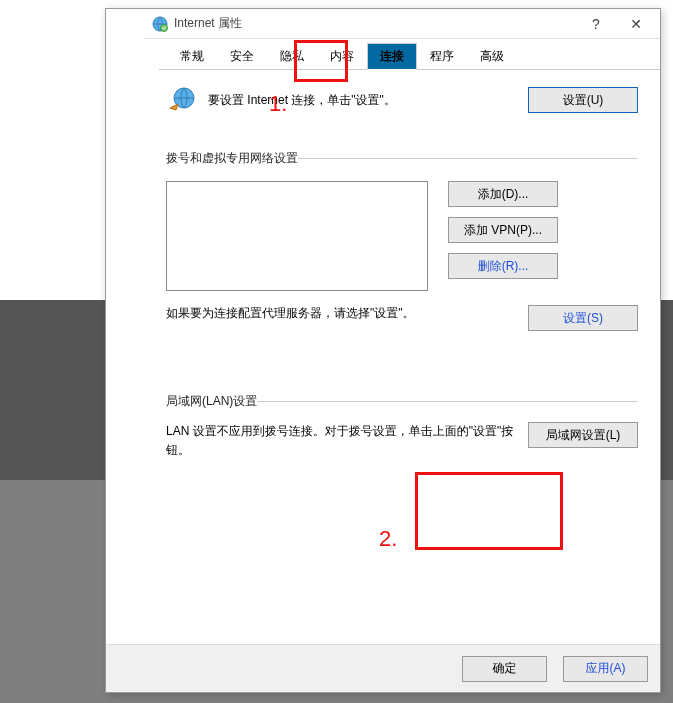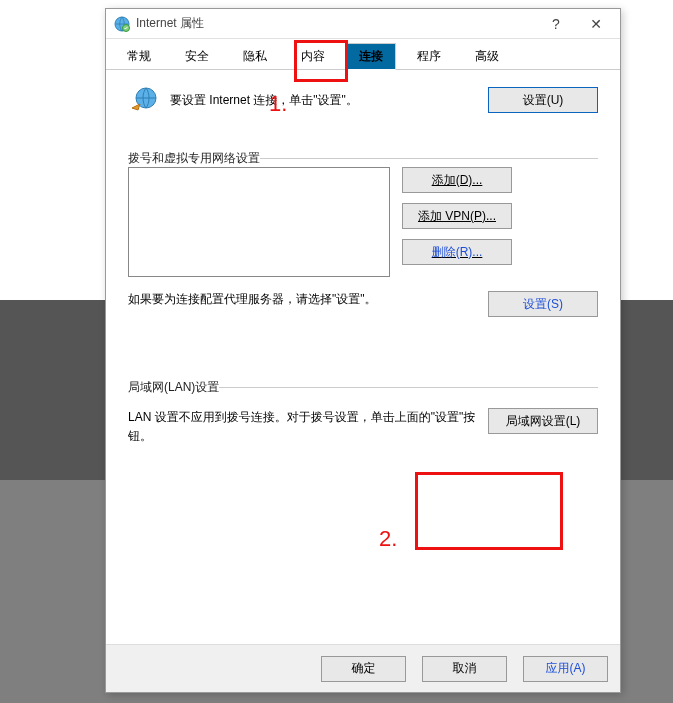--- a/index.html
+++ b/index.html
@@ -14,25 +14,26 @@
     }
     
     .bg-top { position: absolute; top: 0; left: 0; width: 100%; height: 300px; background: #fff; }
     .bg-mid { position: absolute; top: 300px; left: 0; width: 100%; height: 180px; background: #555; }
     .bg-bot { position: absolute; top: 480px; left: 0; width: 100%; height: 250px; background: #7f7f7f; }
 
     .dialog {
       position: absolute;
       left: 105px;
       top: 8px;
-      width: 516px;
+      width: 556px;
       height: 685px;
       background: #fff;
       border: 1px solid #999;
       box-shadow: 2px 2px 8px rgba(0,0,0,0.2);
+      padding-left: 38px;
     }
     .titlebar {
       height: 30px;
       display: flex;
       align-items: center;
       padding: 0 4px 0 8px;
       border-bottom: 1px solid #e0e0e0;
     }
     .title-icon {
       width: 16px; height: 16px;
@@ -45,21 +46,22 @@
       width: 40px; height: 28px;
       display: flex; align-items: center; justify-content: center;
       color: #444;
       font-size: 14px;
     }
 
     .tabs {
       display: flex;
       padding: 4px 8px 0 8px;
       border-bottom: 1px solid #ccc;
-      gap: 8px;
+      gap: 0;
+      margin-left: 15px;
     }
     .tab {
       padding: 4px 12px;
       border: 1px solid transparent;
       border-bottom: none;
       position: relative;
       cursor: default;
     }
     .tab.active {
       border-color: #ccc;
@@ -109,23 +111,22 @@
       display: flex;
       align-items: center;
       color: #222;
     }
     .section-title .line {
       flex: 1; height: 1px; background: #ccc;
     }
 
     .dial-area {
       display: flex;
-      gap: 12px;
-      margin-top: 0;
-      text-decoration: underline;
+      gap: 20px;
+      margin-top: 14px;
     }
     .listbox {
       width: 262px;
       height: 110px;
       border: 1px solid #888;
       background: #fff;
     }
     .dial-buttons {
       display: flex;
       flex-direction: column;
@@ -254,21 +255,20 @@
       <div class="lan-row">
         <span class="lan-text">LAN 设置不应用到拨号连接。对于拨号设置，单击上面的"设置"按钮。</span>
         <button class="btn">局域网设置(L)</button>
       </div>
     </div>
 
   </div>
 
   <div class="footer">
     <button class="btn">确定</button>
-    <button class="btn">取消</button>
     <button class="btn" disabled="">应用(A)</button>
   </div>
 
   <div class="anno-box" style="left:188px; top:31px; width:54px; height:42px;"></div>
   <div class="anno-text" style="left:163px; top:82px;">1.</div>
   <div class="anno-box" style="left:309px; top:463px; width:148px; height:78px;"></div>
   <div class="anno-text" style="left:273px; top:517px;">2.</div>
 
 </div>
 

